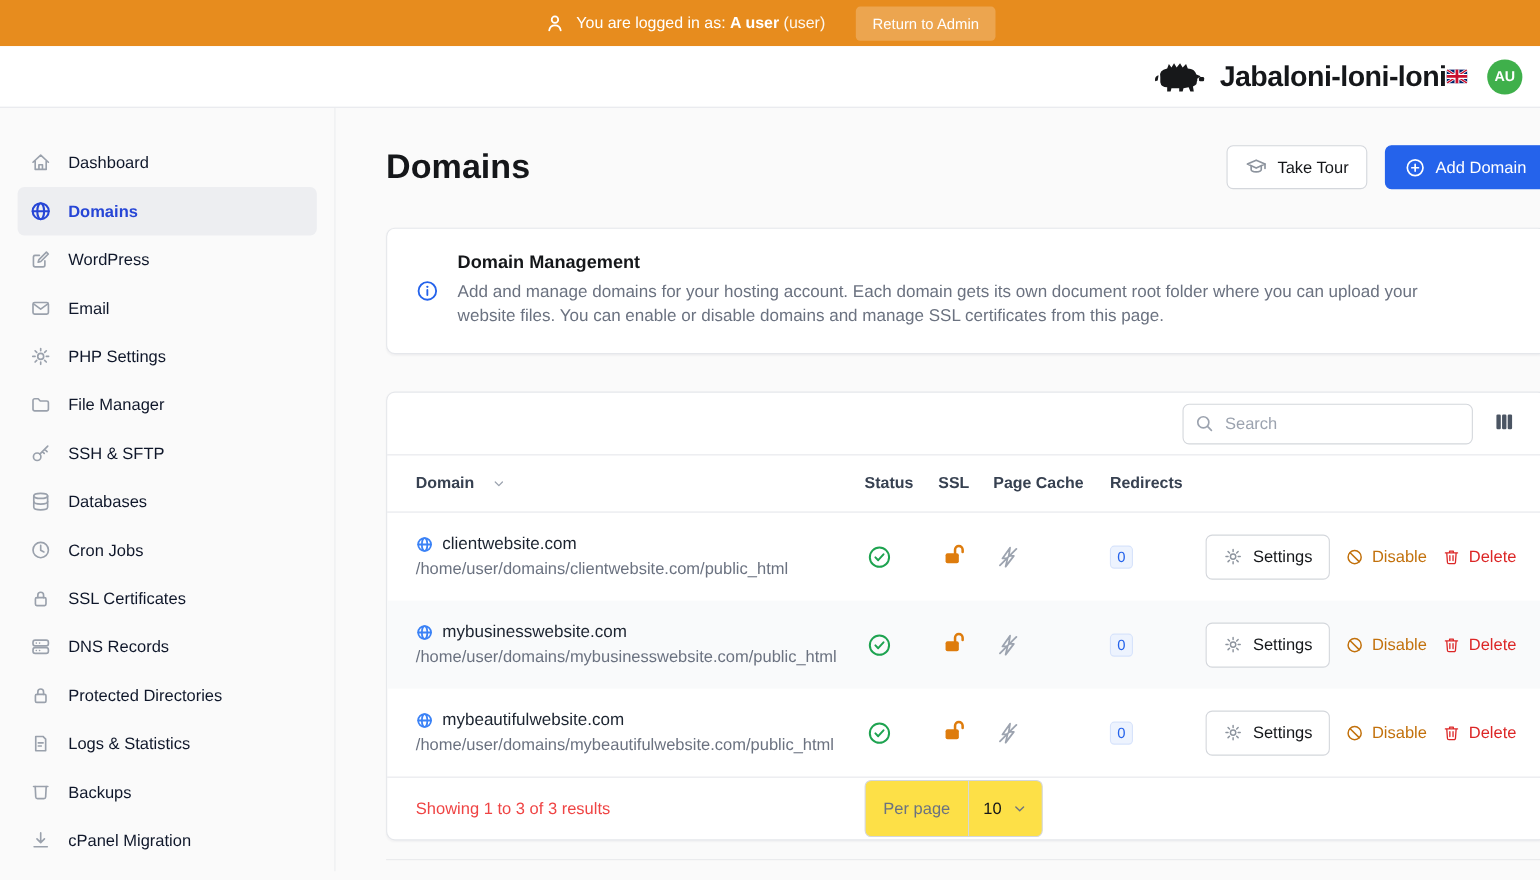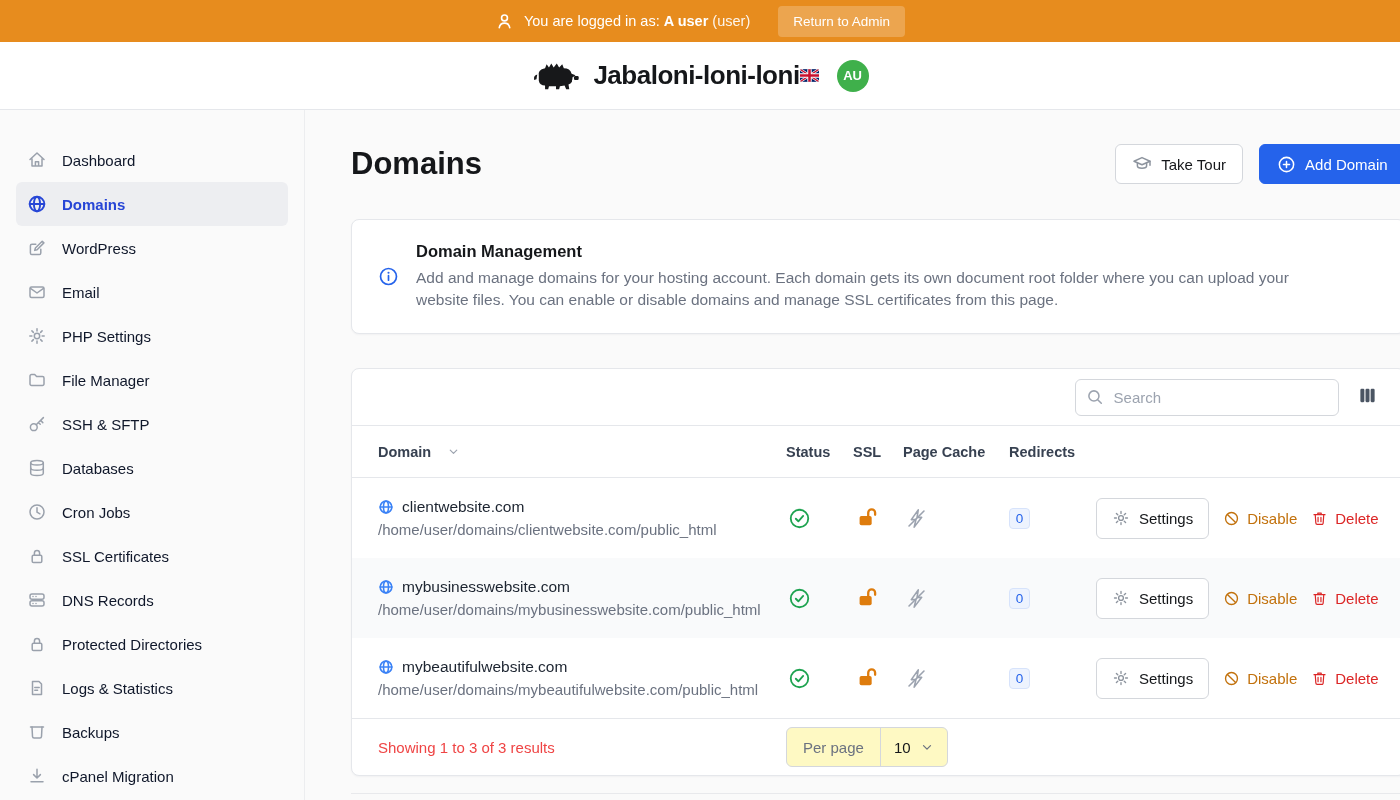--- a/index.html
+++ b/index.html
@@ -8,21 +8,21 @@
 
   .ic { fill:none; stroke:currentColor; stroke-width:1.5; stroke-linecap:round; stroke-linejoin:round; display:block; }
 
   
   .banner { height:42px; background:var(--banner); display:flex; align-items:center; justify-content:center; gap:10px; color:#fff; font-size:14.5px; }
   .banner .msg b { font-weight:bold; }
   .banner .role { opacity:.92; }
   .banner-btn { margin-left:18px; background:rgba(255,255,255,.22); border:none; color:#fff; font-size:13.5px; padding:8px 15px; border-radius:4px; cursor:pointer; font-family:inherit; }
 
   
-  .app-header { height:68px; background:#fff; border-bottom:1px solid var(--border); display:flex; align-items:center; justify-content:center; padding:16px 16px; }
+  .app-header { height:56px; background:#fff; border-bottom:1px solid var(--border); display:flex; align-items:center; justify-content:flex-end; padding:16px 16px; }
   .brand { display:flex; align-items:center; gap:12px; }
   .brand-name { font-size:26px; font-weight:bold; letter-spacing:-.5px; color:#15171a; }
   .header-right { display:flex; align-items:center; gap:18px; padding-right:0; }
   .flag { border-radius:2px; display:block; }
   .avatar { width:32px; height:32px; border-radius:50%; background:var(--avatar-green); color:#fff; font-size:13px; font-weight:bold; display:flex; align-items:center; justify-content:center; }
 
   
   .layout { display:flex; height:694px; }
   .sidebar { width:305px; flex:0 0 305px; padding-top:28px; border-right:1px solid #ECEDEF; }
   .side-item { height:44px; margin:0 16px; padding:0 11px; border-radius:6px; display:flex; align-items:center; gap:15px; font-size:15px; color:#0f172a; cursor:pointer; }
@@ -77,21 +77,21 @@
   .redir-badge { display:inline-block; min-width:21px; text-align:center; padding:2px 5px; background:#EDF3FE; border:1px solid #D7E3FB; border-radius:4px; font-size:13.5px; color:#2563EB; }
   .row-actions { display:flex; align-items:center; gap:14px; }
   .settings-btn { background:#fff; border:1px solid #D4D7DC; border-radius:6px; height:41px; padding:0 15px; display:flex; align-items:center; gap:9px; font-size:15px; color:#15171a; cursor:pointer; font-family:inherit; }
   .settings-btn .bico { color:#8D949E; }
   .link-action { display:flex; align-items:center; gap:7px; font-size:15px; cursor:pointer; background:none; border:none; font-family:inherit; }
   .link-disable { color:var(--warning); }
   .link-delete { color:var(--danger); }
 
   .tfoot { height:57px; border-top:1px solid var(--border); }
   .showing { width:408px; font-size:15px; color:#ef4444; }
-  .perpage { display:flex; align-items:stretch; height:40px; border:1px solid #D4D7DC; border-radius:6px; overflow:hidden; background:#fef9c3; }
+  .perpage { display:flex; align-items:stretch; height:52px; border:1px solid #D4D7DC; border-radius:6px; overflow:hidden; background:#fde047; }
   .perpage-label { display:flex; align-items:center; padding:0 16px; color:#6B7280; font-size:15px; border-right:1px solid #D4D7DC; }
   .perpage-value { display:flex; align-items:center; gap:9px; padding:0 13px; font-size:15px; color:#15171a; cursor:pointer; }
 
   .main-footer { border-top:1px solid #E8E9EC; margin-top:17px; height:18px; }
 </style>
 </head>
 <body>
 
 <div class="banner">
   <span>

